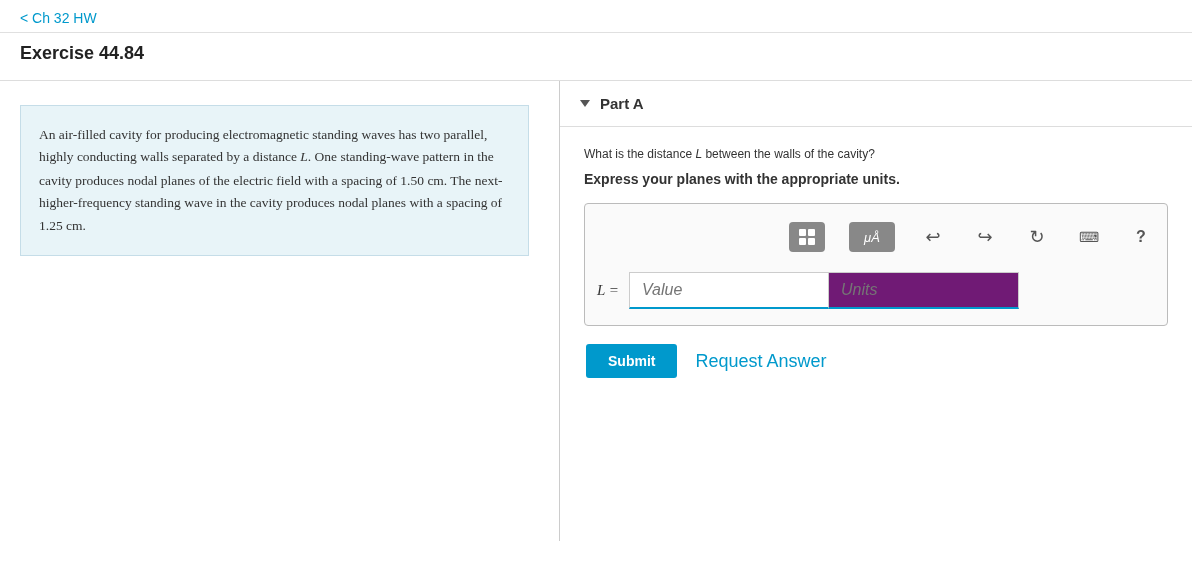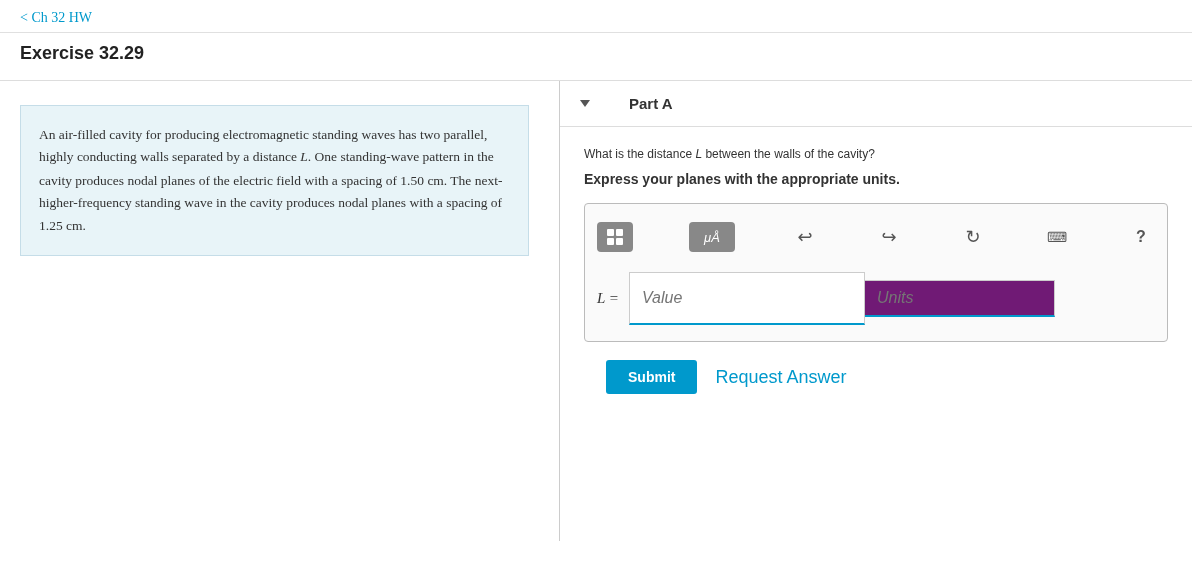--- a/index.html
+++ b/index.html
@@ -8,21 +8,20 @@
       font-size: 14px;
       background: #fff;
       color: #333;
       width: 1192px;
       min-height: 565px;
     }
 
     .top-nav {
       padding: 10px 20px 6px 20px;
       border-bottom: 1px solid #e0e0e0;
-      font-family: Liberation Serif, serif;
     }
 
     .back-link {
       color: #0099cc;
       text-decoration: none;
       font-size: 14px;
       cursor: pointer;
     }
 
     .exercise-title {
@@ -71,21 +70,20 @@
 
     .part-header {
       display: flex;
       align-items: center;
       padding: 14px 20px;
       border-bottom: 1px solid #ddd;
       font-size: 15px;
       font-weight: bold;
       color: #333;
       cursor: pointer;
-      gap: 29px;
     }
 
     .chevron-icon {
       width: 0;
       height: 0;
       border-left: 5px solid transparent;
       border-right: 5px solid transparent;
       border-top: 7px solid #555;
       margin-right: 10px;
       display: inline-block;
@@ -115,21 +113,21 @@
       border: 1px solid #bbb;
       border-radius: 4px;
       padding: 12px 12px 16px 12px;
       background: #fafafa;
       margin-bottom: 18px;
     }
 
     .toolbar {
       display: flex;
       align-items: center;
-      justify-content: space-between;
+      justify-content: flex-end;
       gap: 24px;
       margin-bottom: 14px;
       padding: 6px 0;
     }
 
     .toolbar-btn {
       background: #888;
       border: none;
       border-radius: 4px;
       width: 36px;
@@ -199,26 +197,26 @@
       color: #333;
     }
 
     .value-input {
       border: none;
       border-bottom: 2px solid #0099cc;
       border-top: none;
       border-left: 1px solid #ccc;
       border-right: 1px solid #ccc;
       border-top: 1px solid #ccc;
-      padding: 16px 12px;
+      padding: 8px 12px;
       font-size: 16px;
       font-style: italic;
       color: #aaa;
       background: #fff;
-      width: 236px;
+      width: 200px;
       outline: none;
     }
 
     .units-input {
       border: 1px solid #ccc;
       border-left: none;
       border-bottom: 2px solid #0099cc;
       padding: 8px 12px;
       font-size: 16px;
       font-style: italic;
@@ -237,41 +235,40 @@
 
     .submit-btn {
       background: #0099cc;
       color: #fff;
       border: none;
       padding: 9px 22px;
       font-size: 14px;
       font-weight: bold;
       border-radius: 3px;
       cursor: pointer;
-      margin-left: 20px;
     }
 
     .request-link {
       color: #0099cc;
       text-decoration: none;
       font-size: 18px;
       cursor: pointer;
     }
 
     
     .math-L { font-style: italic; font-family: "Times New Roman", serif; font-size: 15px; }
   </style>
 </head>
 <body>
 
 <div class="top-nav">
   <a class="back-link">&lt; Ch 32 HW</a>
 </div>
 
-<div class="exercise-title">Exercise 32.29</div>
+<div class="exercise-title">Exercise 44.84</div>
 
 <hr class="divider-h">
 
 <div class="main-content">
 
   <div class="left-panel">
     <div class="problem-box">
       <span>An air-filled cavity for producing electromagnetic standing waves has two parallel, highly conducting walls separated by a distance </span><span class="italic">L</span><span>. One standing-wave pattern in the cavity produces nodal planes of the electric field with a spacing of 1.50 <span style="text-decoration:overline; font-size:12px; vertical-align:super; font-size:10px;"></span>cm. The next-higher-frequency standing wave in the cavity produces nodal planes with a spacing of 1.25 cm.</span>
     </div>
   </div>

